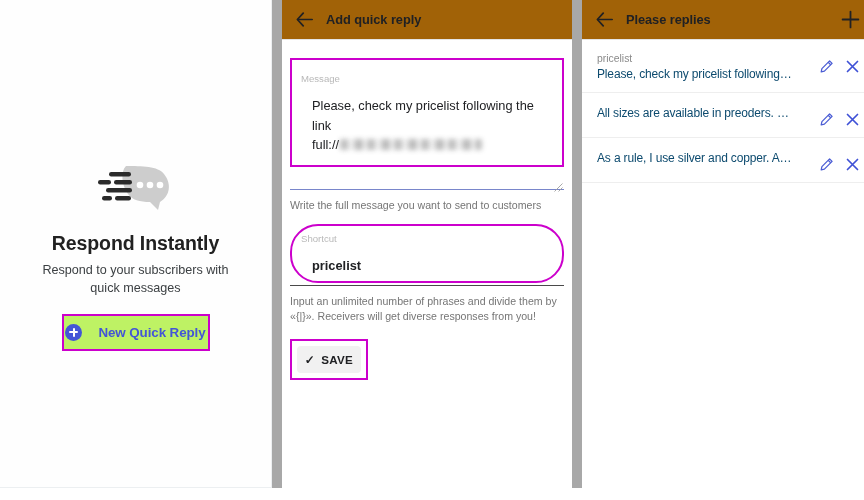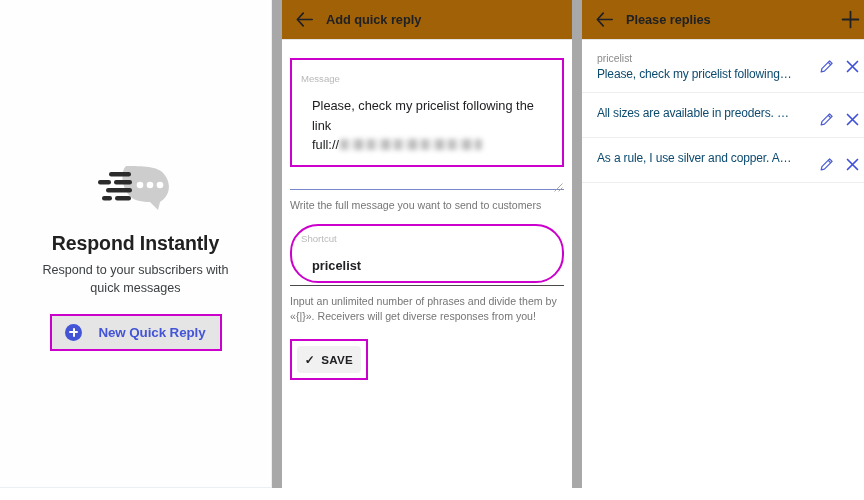--- a/index.html
+++ b/index.html
@@ -81,27 +81,27 @@
     margin: 0 0 16px 0;
   }
 
   .hl {            
     border: 2.5px solid #cc00cc;
     box-sizing: border-box;
     background: transparent;
   }
 
   .new-reply-box {
-    width: 172px;
+    width: 148px;
     height: 37px;
     display: flex;
     align-items: center;
     justify-content: center;
     gap: 16px;
-    background: #e5e5e5;
+    background: #bef264;
     cursor: pointer;
   }
   .plus-circle {
     width: 17px;
     height: 17px;
     border-radius: 50%;
     background: #4355d6;
     position: relative;
     flex: 0 0 auto;
   }

